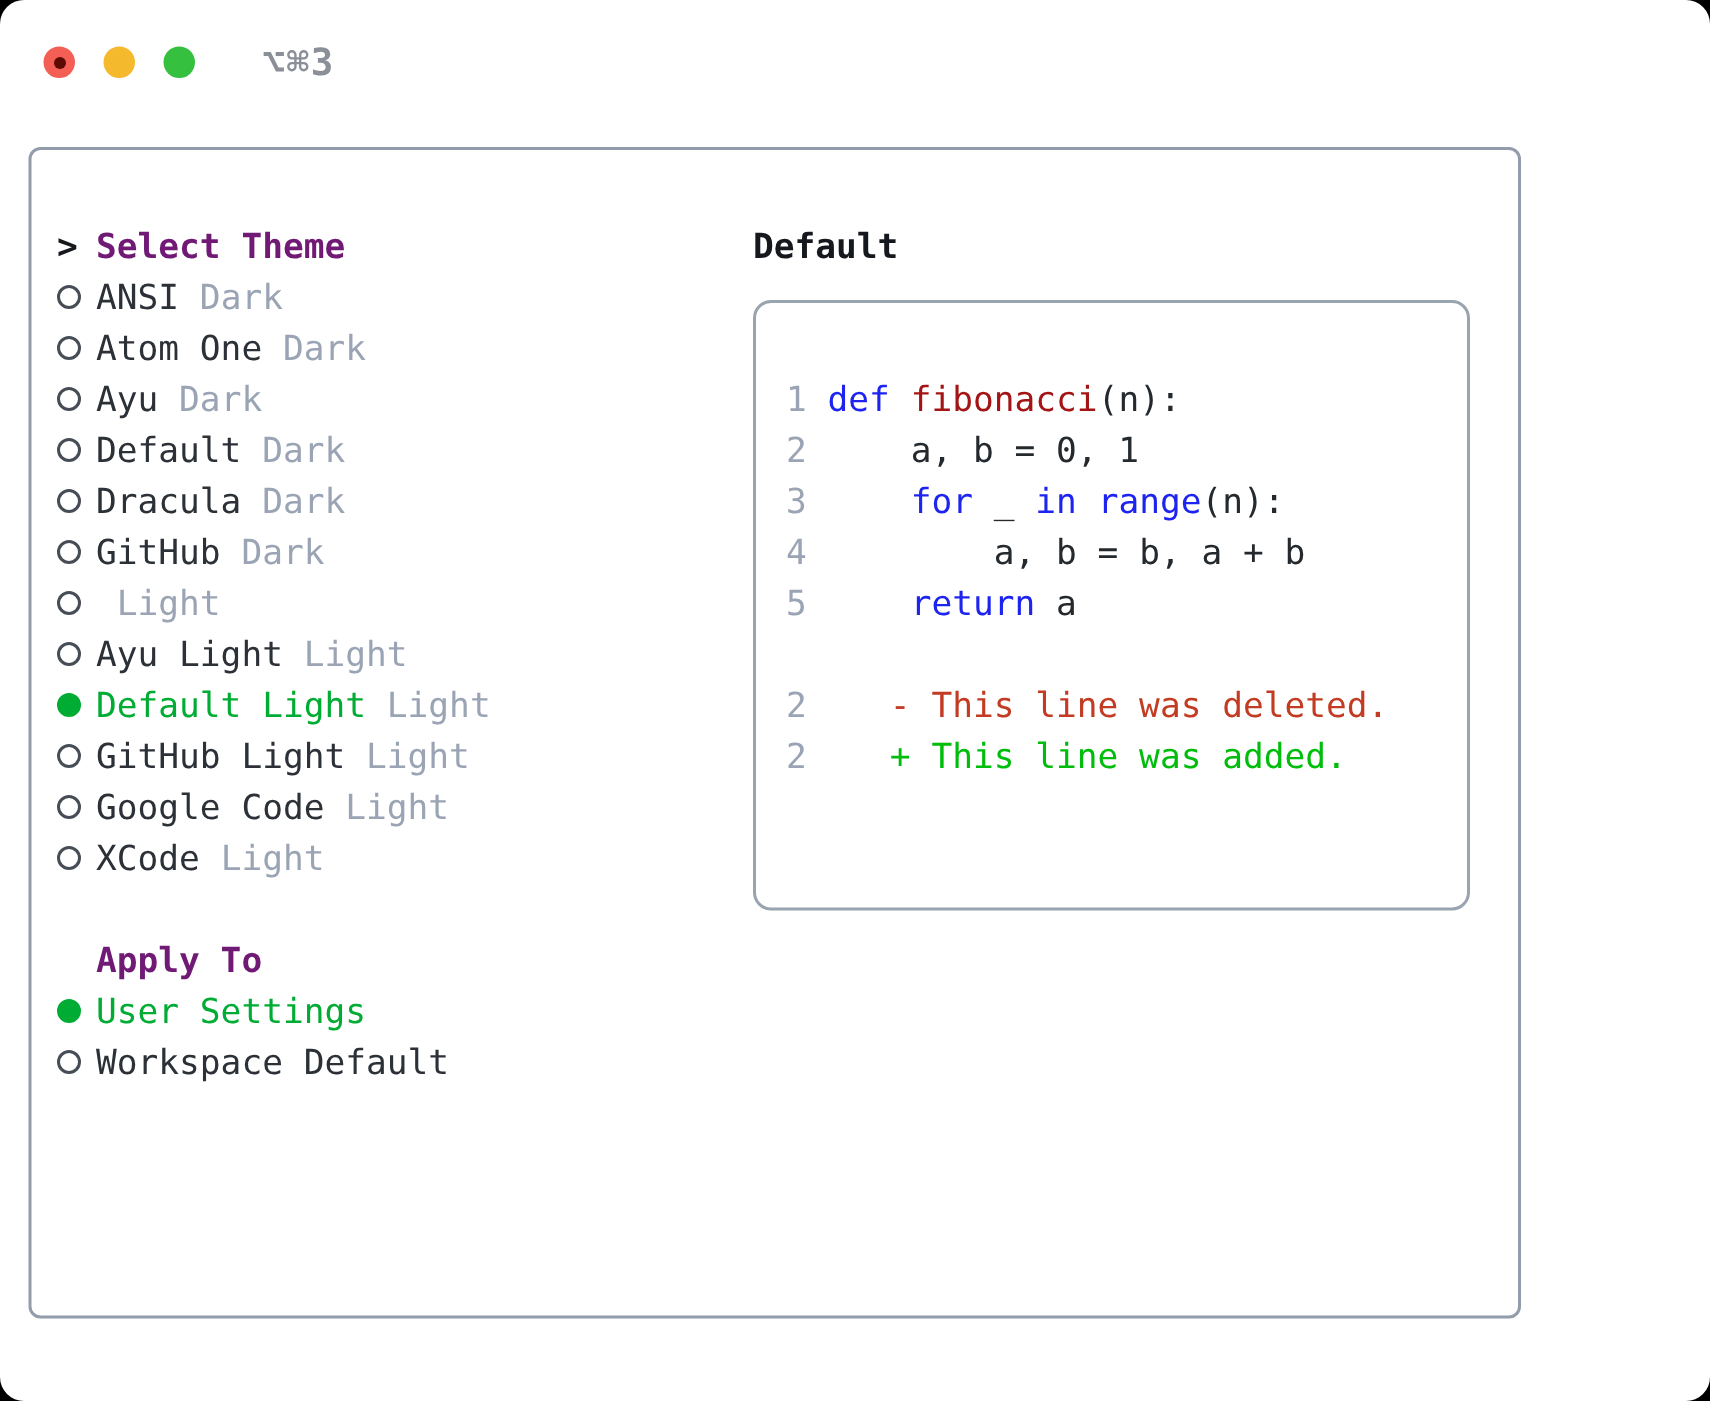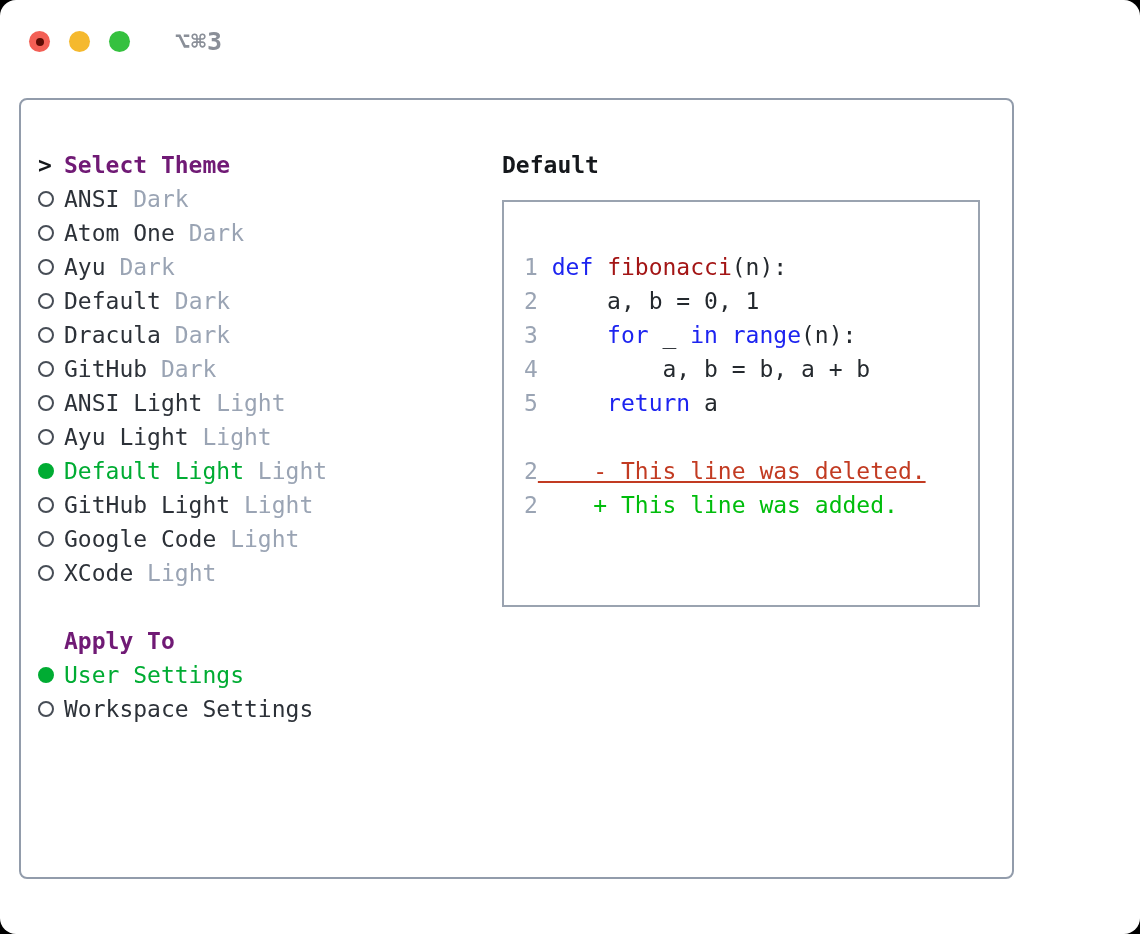--- a/index.html
+++ b/index.html
@@ -43,29 +43,29 @@
   .nm{color:#2c3138;}
   .nm.sel{color:var(--green);}
   .variant{color:var(--gray);text-align:center;}
   .section-gap{height:34px;}
   .help{margin-top:34px;width:444px;font-size:23px;line-height:34px;color:var(--gray);}
   
   .right-col{flex:1;}
   .preview-hdr{height:34px;line-height:34px;font-size:23px;font-weight:700;color:#15181c;}
   .preview-box{
     margin-top:18px;width:478px;height:407px;box-sizing:border-box;
-    border:2px solid #9aa3b0;border-radius:0;padding:48px 0 0 20px;overflow:hidden;background:#fff;
+    border:2px solid #9aa3b0;border-radius:12px;padding:48px 0 0 20px;overflow:hidden;background:#fff;
   }
   .cline{height:34px;line-height:34px;font-size:23px;white-space:pre;}
   .ln{color:var(--gray);}
   .kw{color:var(--blue);}
   .fn{color:var(--fnred);}
   .plain{color:#24292e;}
   .context{color:#8f99a3;}
-  .deleted{color:var(--red);text-decoration:underline;}
+  .deleted{color:var(--red);}
   .added{color:var(--addgreen);text-align:center;}
   .diff-wrap{margin-top:34px;}
 </style>
 </head>
 <body>
 
 <div class="window">
 
   <div class="titlebar">
     <button class="tl red">
@@ -83,36 +83,36 @@
         <span class="marker cursor">&gt;</span>
         <span class="hdr">Select Theme</span>
       </div>
       <div id="theme-list">
           <div class="row"><span class="marker"><span class="circle"></span></span><span class="nm">ANSI</span><span class="variant"> Dark</span></div>
           <div class="row"><span class="marker"><span class="circle"></span></span><span class="nm">Atom One</span><span class="variant"> Dark</span></div>
           <div class="row"><span class="marker"><span class="circle"></span></span><span class="nm">Ayu</span><span class="variant"> Dark</span></div>
           <div class="row"><span class="marker"><span class="circle"></span></span><span class="nm">Default</span><span class="variant"> Dark</span></div>
           <div class="row"><span class="marker"><span class="circle"></span></span><span class="nm">Dracula</span><span class="variant"> Dark</span></div>
           <div class="row"><span class="marker"><span class="circle"></span></span><span class="nm">GitHub</span><span class="variant"> Dark</span></div>
-          <div class="row"><span class="marker"><span class="circle"></span></span><span class="nm">ANSI Light</span><span class="variant"> Light</span></div>
+          <div class="row"><span class="marker"><span class="circle"></span></span><span class="variant"> Light</span></div>
           <div class="row"><span class="marker"><span class="circle"></span></span><span class="nm">Ayu Light</span><span class="variant"> Light</span></div>
           <div class="row"><span class="marker"><span class="circle sel"></span></span><span class="nm sel">Default Light</span><span class="variant"> Light</span></div>
           <div class="row"><span class="marker"><span class="circle"></span></span><span class="nm">GitHub Light</span><span class="variant"> Light</span></div>
           <div class="row"><span class="marker"><span class="circle"></span></span><span class="nm">Google Code</span><span class="variant"> Light</span></div>
           <div class="row"><span class="marker"><span class="circle"></span></span><span class="nm">XCode</span><span class="variant"> Light</span></div>
         </div>
 
       <div class="section-gap"></div>
       <div class="row">
         <span class="marker"></span>
         <span class="hdr">Apply To</span>
       </div>
       <div id="apply-list">
           <div class="row"><span class="marker"><span class="circle sel"></span></span><span class="nm sel">User Settings</span></div>
-          <div class="row"><span class="marker"><span class="circle"></span></span><span class="nm">Workspace Settings</span></div>
+          <div class="row"><span class="marker"><span class="circle"></span></span><span class="nm">Workspace Default</span></div>
         </div>
 
     </div>
 
     <div class="right-col">
       <div class="preview-hdr">Default</div>
       <div class="preview-box">
         <div id="preview-code">
             <div class="cline"><span class="ln">1</span> <span class="kw">def</span><span class="plain"> </span><span class="fn">fibonacci</span><span class="plain">(n):</span></div>
             <div class="cline"><span class="ln">2</span> <span class="plain">    a, b = 0, 1</span></div>

